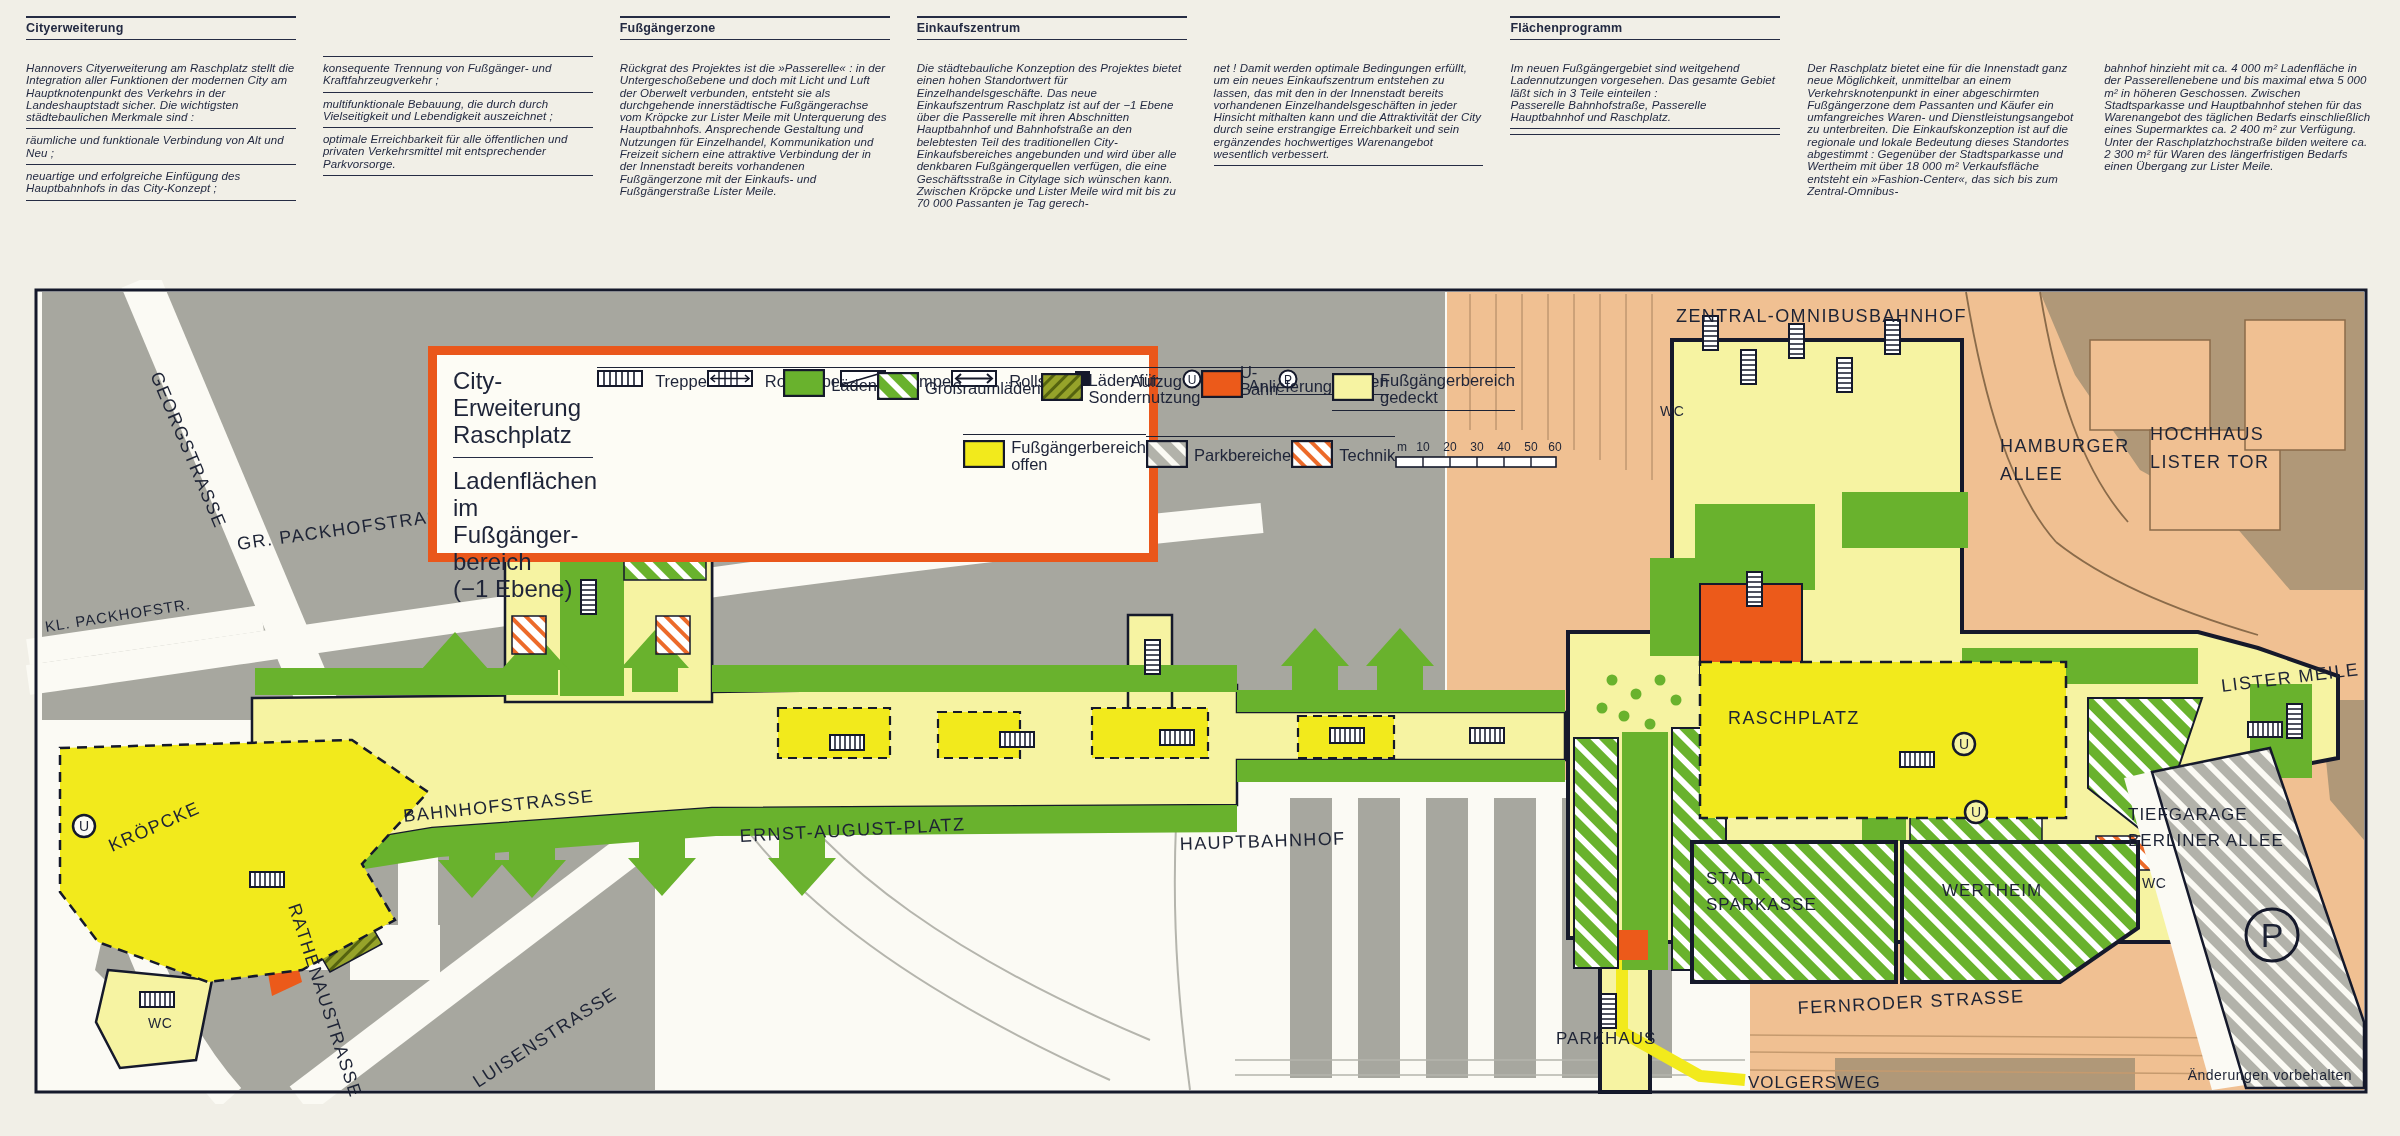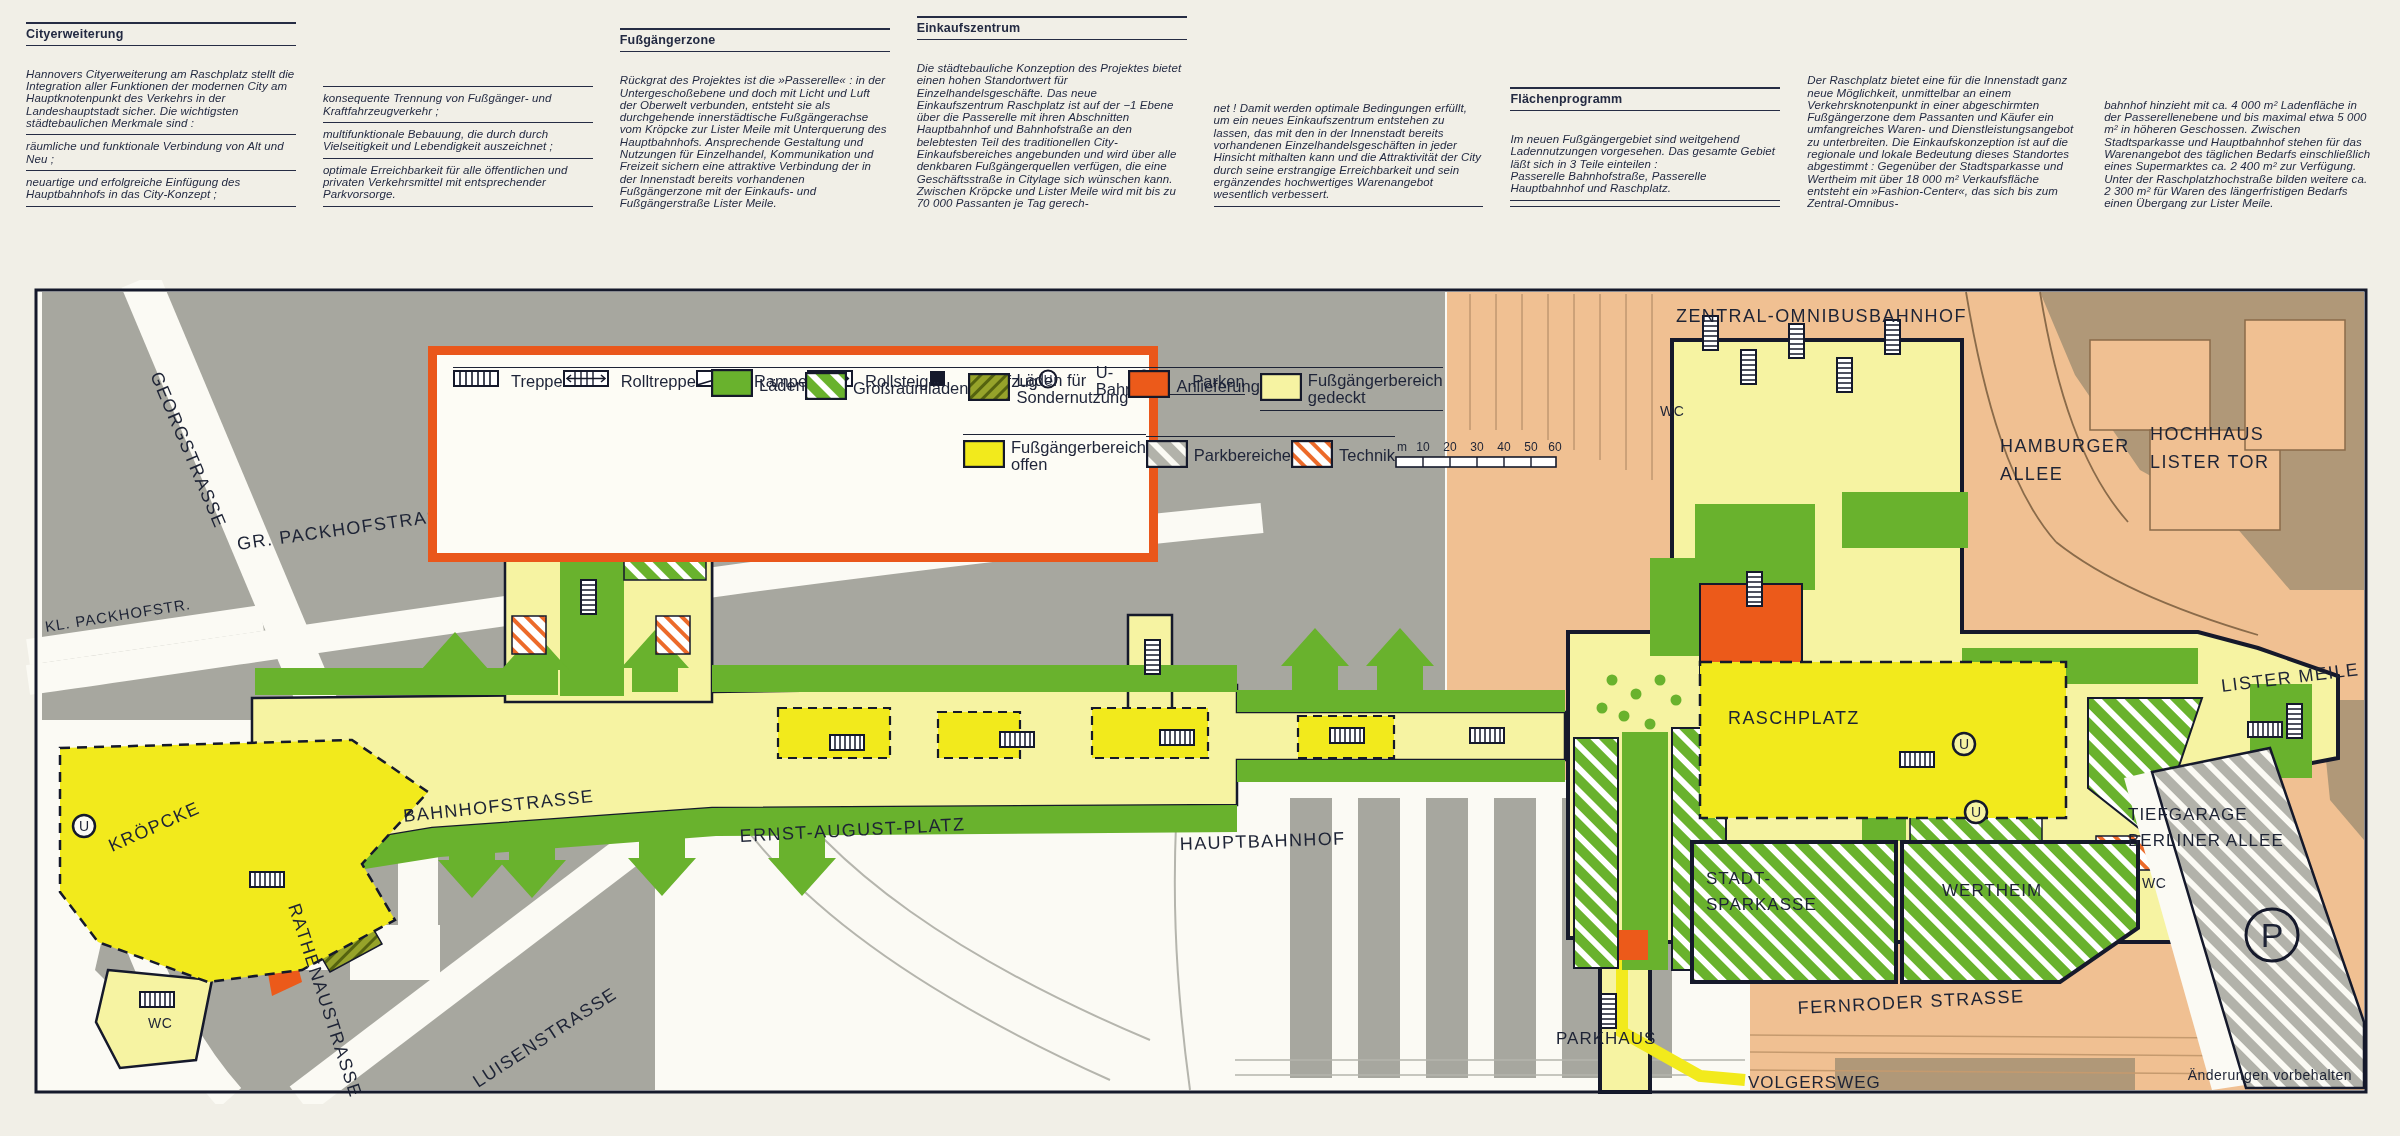--- a/index.html
+++ b/index.html
@@ -1,19 +1,19 @@
 <!DOCTYPE html>
 <html><head>
 <meta charset="utf-8">
 <style>
   html,body{margin:0;padding:0;}
   .page{position:relative;width:2400px;height:1136px;background:#f1efe7;overflow:hidden;
         font-family:"Liberation Sans", sans-serif;color:#232a42;}
   
-  .cols{position:absolute;left:26px;top:16px;width:2348px;display:flex;gap:27px;align-items:flex-end;}
+  .cols{position:absolute;left:26px;top:16px;width:2348px;display:flex;gap:27px;}
   .col{flex:1;font-size:11.5px;line-height:12.3px;letter-spacing:0.1px;}
   .headz{height:44px;box-sizing:border-box;}
   .rule2{border-top:2.4px solid #262c44;}
   .rule1{border-top:1.6px solid #262c44;}
   .col h3{margin:4px 0 4px;font-size:12.5px;line-height:13px;font-weight:bold;letter-spacing:0.2px;}
   .col p{margin:2px 0 2px;white-space:pre-line;font-style:italic;}
   .prule{border-top:1.6px solid #262c44;margin:5px 0 5px;}
   .ruleonly{padding-top:40px;}
   
   .map{position:absolute;left:0;top:280px;width:2400px;height:824px;}
@@ -359,20 +359,30 @@
       <text class="mlxs" x="1660" y="136">WC</text>
       <text class="mlxs" x="2142" y="608">WC</text>
       <text class="mlxs" x="2352" y="800" text-anchor="end">Änderungen vorbehalten</text>
     </g>
 
     <rect x="36" y="10" width="2330" height="802" fill="none" stroke="#15192b" stroke-width="3"></rect>
   </svg>
   </div>
 
   <div class="legend">
+    <div class="lg-title">
+      <div>City-</div>
+      <div>Erweiterung</div>
+      <div>Raschplatz</div>
+      <div class="tr"></div>
+      <div>Ladenflächen</div>
+      <div>im Fußgänger-</div>
+      <div>bereich</div>
+      <div>(−1 Ebene)</div>
+    </div>
 
     <div class="lg-col lg-sym">
       <div class="lg-row">
         <span class="lg-ic">
           <svg width="48" height="20">
               <rect x="1" y="2" width="44" height="15" fill="#fff" stroke="#15192b" stroke-width="2"></rect>
               <path d="M7,2V17 M13,2V17 M19,2V17 M25,2V17 M31,2V17 M37,2V17" stroke="#15192b" stroke-width="1.6"></path>
             </svg></span>
         <span class="lg-lab">Treppe</span>
       </div>

